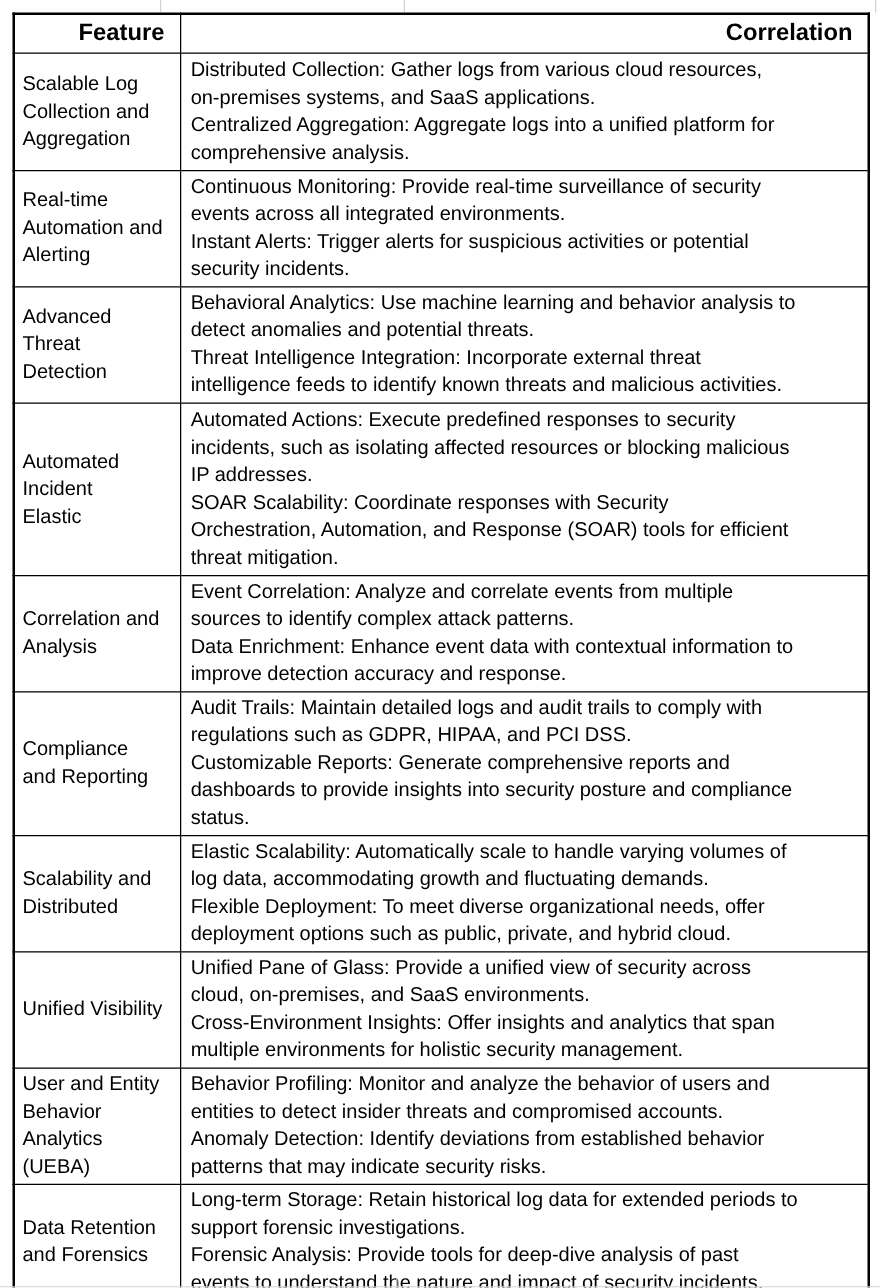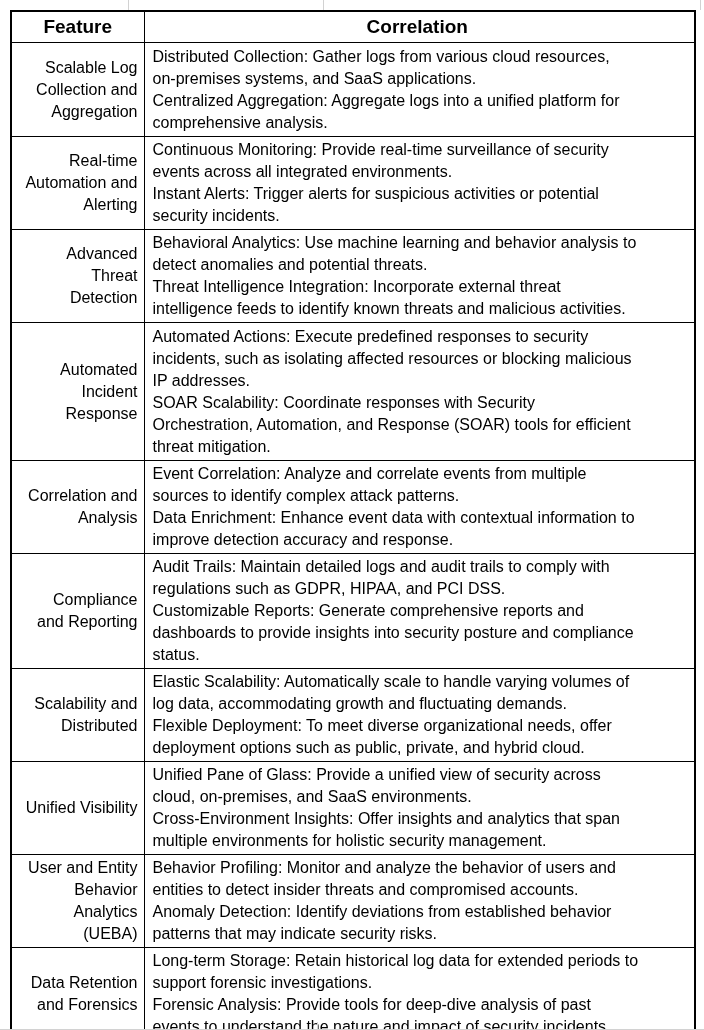--- a/index.html
+++ b/index.html
@@ -42,34 +42,34 @@
     border: 1px solid #000000;
     vertical-align: middle;
     overflow: hidden;
   }
   .feature-table col.col-feature { width: 133px; }
   .feature-table col.col-desc    { width: 551px; }
 
   .feature-table th {
     font-size: 19px;
     font-weight: bold;
-    text-align: center;
+    text-align: right;
     padding: 1px 12px;
     line-height: 24px;
     height: 28px;
     margin-top: 29px;
   }
   .feature-table th.desc-h { padding-left: 8px; }
 
   .feature-table td {
     font-size: 16px;
     line-height: 22px;
     white-space: pre-line;
   }
-  .feature-table td.feature-cell { padding: 2px 6px; text-align: right; }
+  .feature-table td.feature-cell { padding: 2px 6px; }
   .feature-table td.desc-cell    { padding: 2px 8px; }
 
   tr.rh1  { height: 94px; }
   tr.rh2  { height: 93px; }
   tr.rh3  { height: 93px; }
   tr.rh4  { height: 138px; }
   tr.rh5  { height: 92px; }
   tr.rh6  { height: 115px; }
   tr.rh7  { height: 90px; }
   tr.rh8  { height: 92px; }
@@ -118,21 +118,21 @@
 Threat
 Detection</td>
       <td class="desc-cell">Behavioral Analytics: Use machine learning and behavior analysis to
 detect anomalies and potential threats.
 Threat Intelligence Integration: Incorporate external threat
 intelligence feeds to identify known threats and malicious activities.</td>
     </tr>
     <tr class="rh4">
       <td class="feature-cell">Automated
 Incident
-Response</td>
+Elastic</td>
       <td class="desc-cell">Automated Actions: Execute predefined responses to security
 incidents, such as isolating affected resources or blocking malicious
 IP addresses.
 SOAR Scalability: Coordinate responses with Security
 Orchestration, Automation, and Response (SOAR) tools for efficient
 threat mitigation.</td>
     </tr>
     <tr class="rh5">
       <td class="feature-cell">Correlation and
 Analysis</td>

